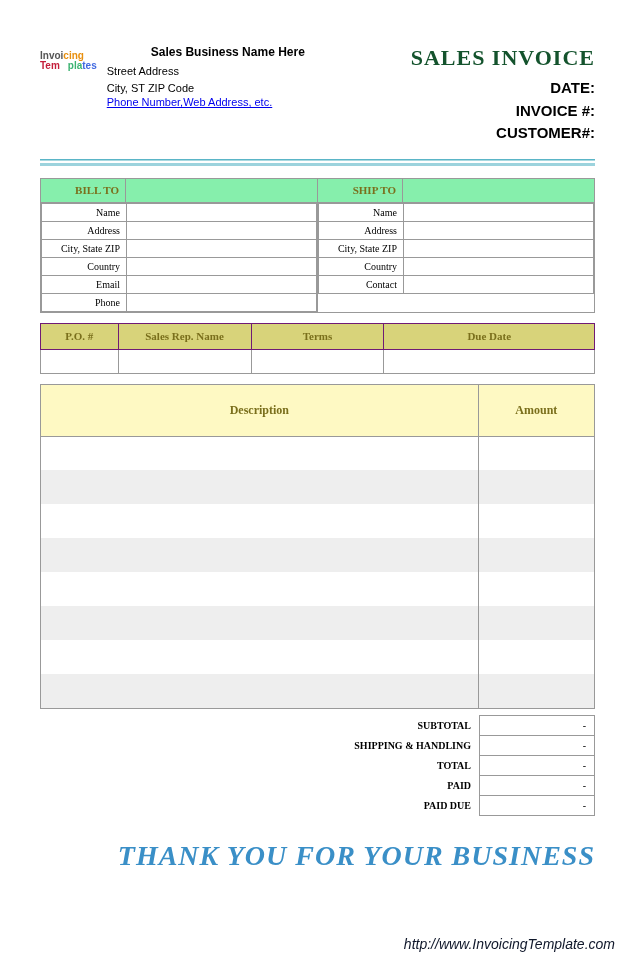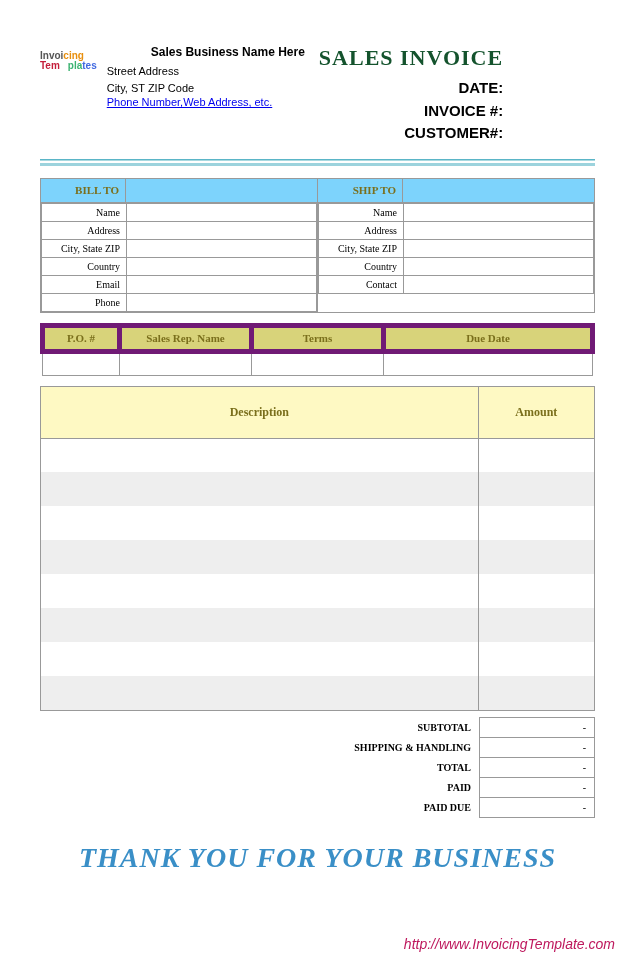--- a/index.html
+++ b/index.html
@@ -1,55 +1,55 @@
 <!DOCTYPE html>
 <html><head>
 <meta charset="utf-8">
 <style>
   * { box-sizing: border-box; margin: 0; padding: 0; }
   body { width: 635px; height: 970px; background: #fff; font-family: Georgia, 'Times New Roman', serif; font-size: 11px; color: #000; position: relative; }
   .page { padding: 45px 40px 0 40px; }
-  .header { display: flex; justify-content: flex-start; margin-bottom: 14px; gap: 14px; }
+  .header { display: flex; justify-content: space-between; margin-bottom: 14px; gap: 14px; }
   .header-left { display: flex; gap: 10px; }
   .logo { font-weight: bold; font-size: 10px; line-height: 1; padding-top: 6px; font-family: Arial, sans-serif; }
   .logo .l1 { color: #555; }
   .logo .l2 { color: #e88f0e; }
   .logo .l3 { color: #c41e3a; }
   .logo .l4 { color: #3cb371; margin-left: 8px; }
   .logo .l5 { color: #4169e1; }
   .biz-name { font-family: Arial, sans-serif; font-weight: bold; font-size: 12px; margin-bottom: 4px; margin-left: 44px; }
   .biz-line { font-family: Arial, sans-serif; font-size: 11px; line-height: 1.5; }
   .biz-link { color: #0000ee; text-decoration: underline; font-family: Arial, sans-serif; font-size: 11px; }
   .header-right { text-align: right; }
   .inv-title { font-family: Liberation Serif, serif; font-weight: bold; font-size: 22px; color: #14532d; letter-spacing: 1px; margin-bottom: 6px; }
   .inv-meta { font-family: Arial, sans-serif; font-weight: bold; font-size: 15px; line-height: 1.5; }
   .hr-teal { height: 2px; background: linear-gradient(to bottom, #5ab5c7 50%, #a8d8e0 50%); margin-bottom: 2px; }
   .hr-teal2 { height: 3px; background: #5ab5c7; opacity: 0.6; margin-bottom: 12px; }
   table { border-collapse: collapse; width: 100%; }
   .addr-table td, .addr-table th { border: 1px solid #999; }
-  .addr-head { background: #7dd3fc; font-weight: bold; height: 24px; padding: 0 6px; color: #7a6f1c; font-size: 11px; }
+  .addr-head { background: #86efac; font-weight: bold; height: 24px; padding: 0 6px; color: #7a6f1c; font-size: 11px; }
   .addr-head-left { text-align: right; width: 85px; }
   .addr-head-span { border-left: none; }
   .addr-label { text-align: right; padding: 3px 6px; width: 85px; font-size: 10px; border: none; }
   .addr-val { border: none; width: 190px; }
   .addr-body { border: 1px solid #999; }
   .meta-table { margin-top: 10px; }
-  .meta-table th { background: #d8d37a; border: 5px solid #701a75; color: #7a6f1c; font-size: 11px; font-weight: bold; height: 26px; padding: 0 6px; }
+  .meta-table th { background: #d8d37a; border: 1px solid #701a75; color: #7a6f1c; font-size: 11px; font-weight: bold; height: 26px; padding: 0 6px; }
   .meta-table td { border: 1px solid #999; height: 24px; }
   .items-table { margin-top: 10px; }
   .items-table th { background: #fef9c3; border: 1px solid #999; color: #7a6f1c; font-size: 12px; font-weight: bold; height: 52px; }
   .items-table td { border-left: 1px solid #999; border-right: 1px solid #999; height: 34px; }
   .items-table tr:last-child td { border-bottom: 1px solid #999; }
   .row-alt { background: #eee; }
   .totals { margin-top: 6px; }
   .totals td { height: 20px; padding: 0 8px; font-family: Liberation Serif, serif; font-size: 10px; }
   .totals .tl { text-align: right; font-weight: bold; }
   .totals .tv { border: 1px solid #999; width: 115px; text-align: right; }
-  .thanks { text-align: center; font-family: 'Brush Script MT', cursive; font-style: italic; color: #3a8fc7; font-size: 28px; font-weight: bold; margin-top: 24px; letter-spacing: 1px; }
-  .watermark { position: absolute; bottom: 18px; right: 20px; color: #be185d; font-family: Arial, sans-serif; font-size: 14px; font-style: italic; }
+  .thanks { text-align: right; font-family: 'Brush Script MT', cursive; font-style: italic; color: #3a8fc7; font-size: 28px; font-weight: bold; margin-top: 24px; letter-spacing: 1px; }
+  .watermark { position: absolute; bottom: 18px; right: 20px; color: #0f172a; font-family: Arial, sans-serif; font-size: 14px; font-style: italic; }
 </style>
 </head>
 <body>
 
 <div class="page">
 
   <div class="header">
     <div class="header-left">
       <div class="logo">
         <span class="l1">Invoi</span><span class="l2">cing</span><br><span class="l3">Tem</span><span class="l4">pla</span><span class="l5">tes</span>

